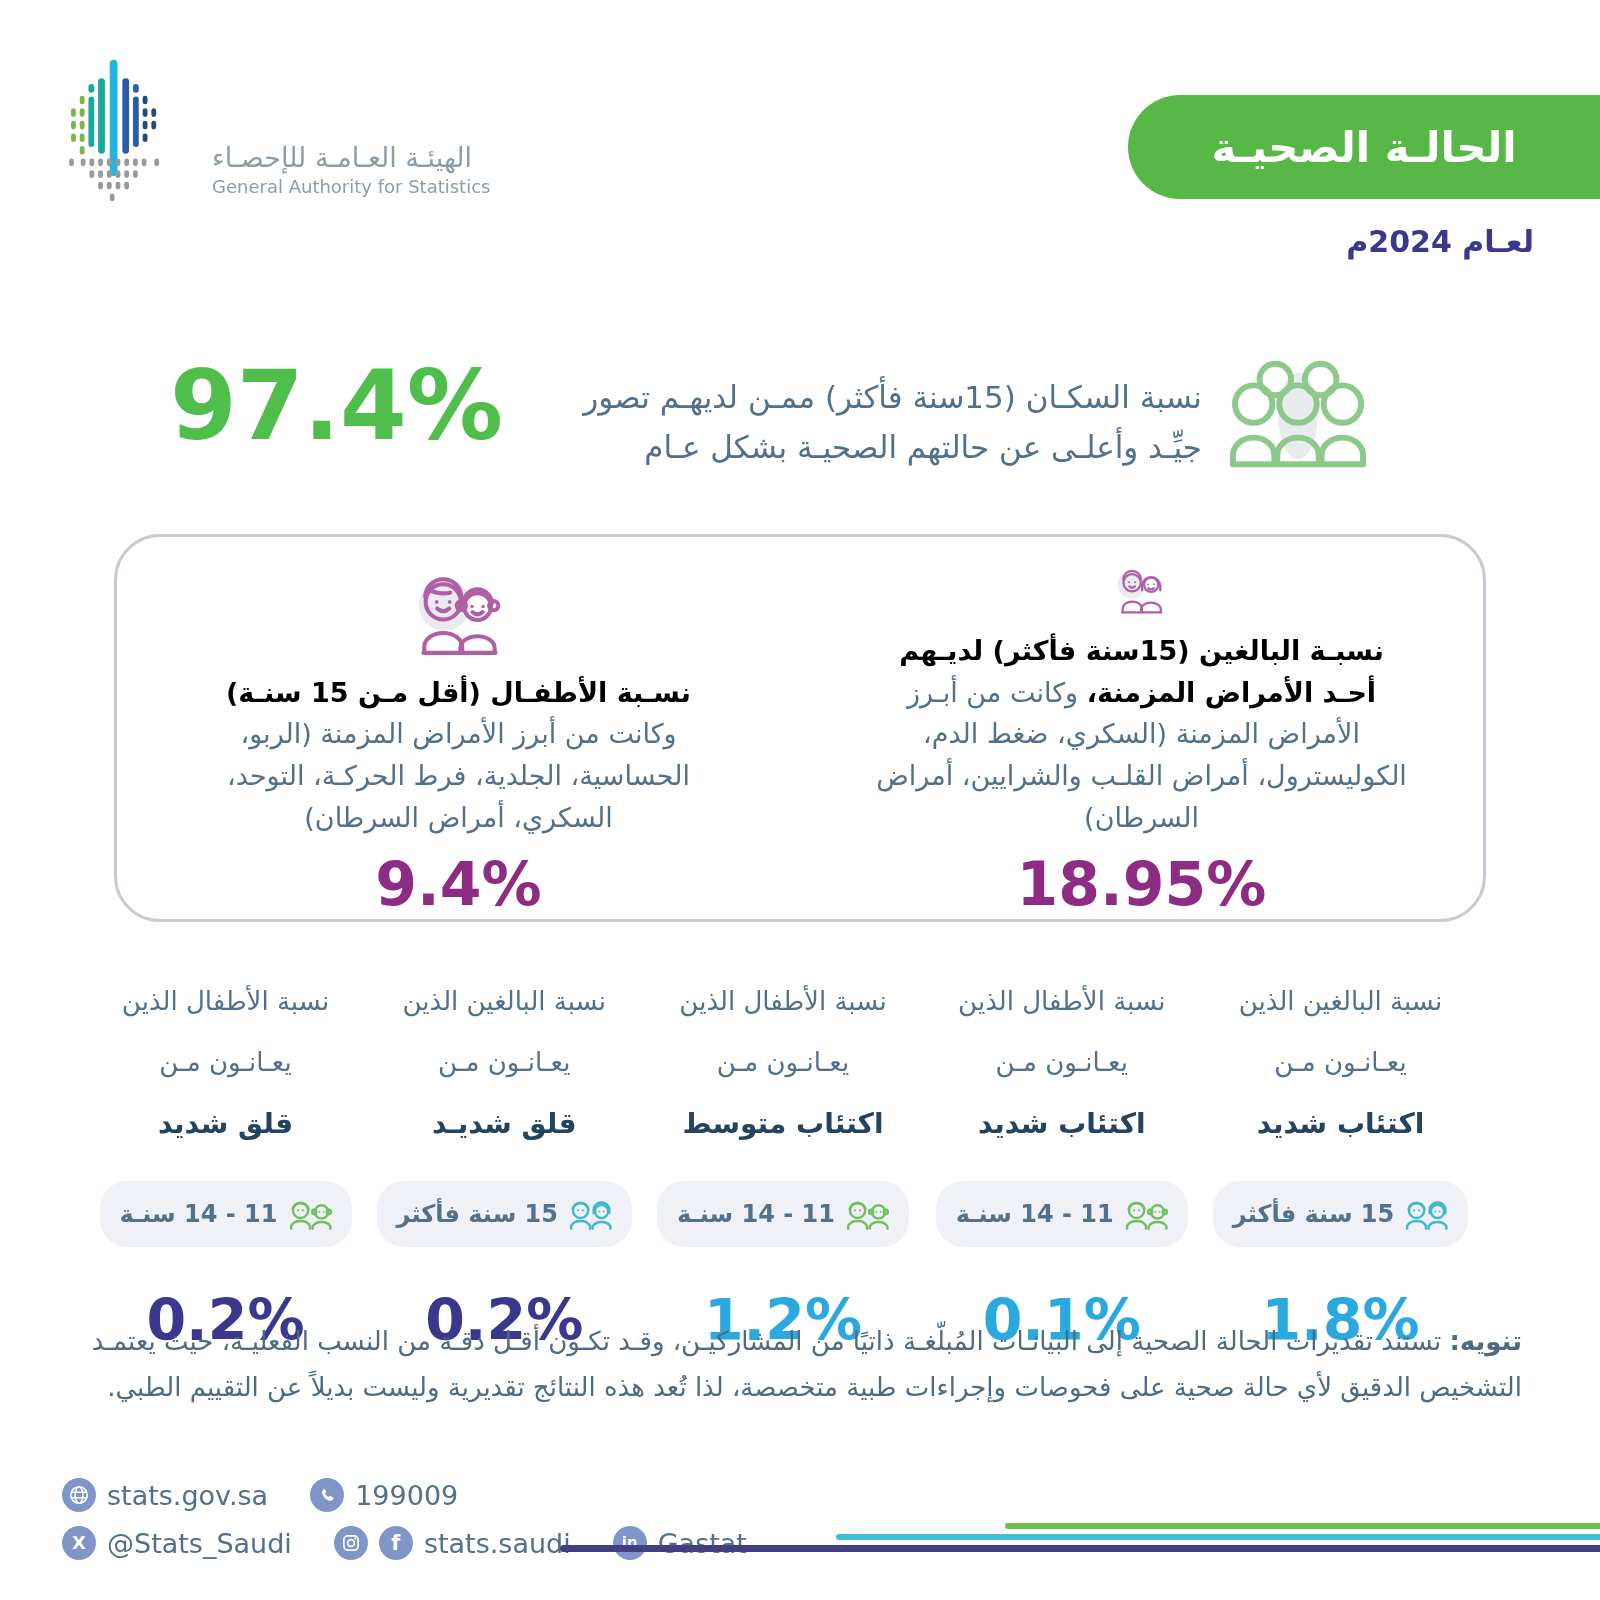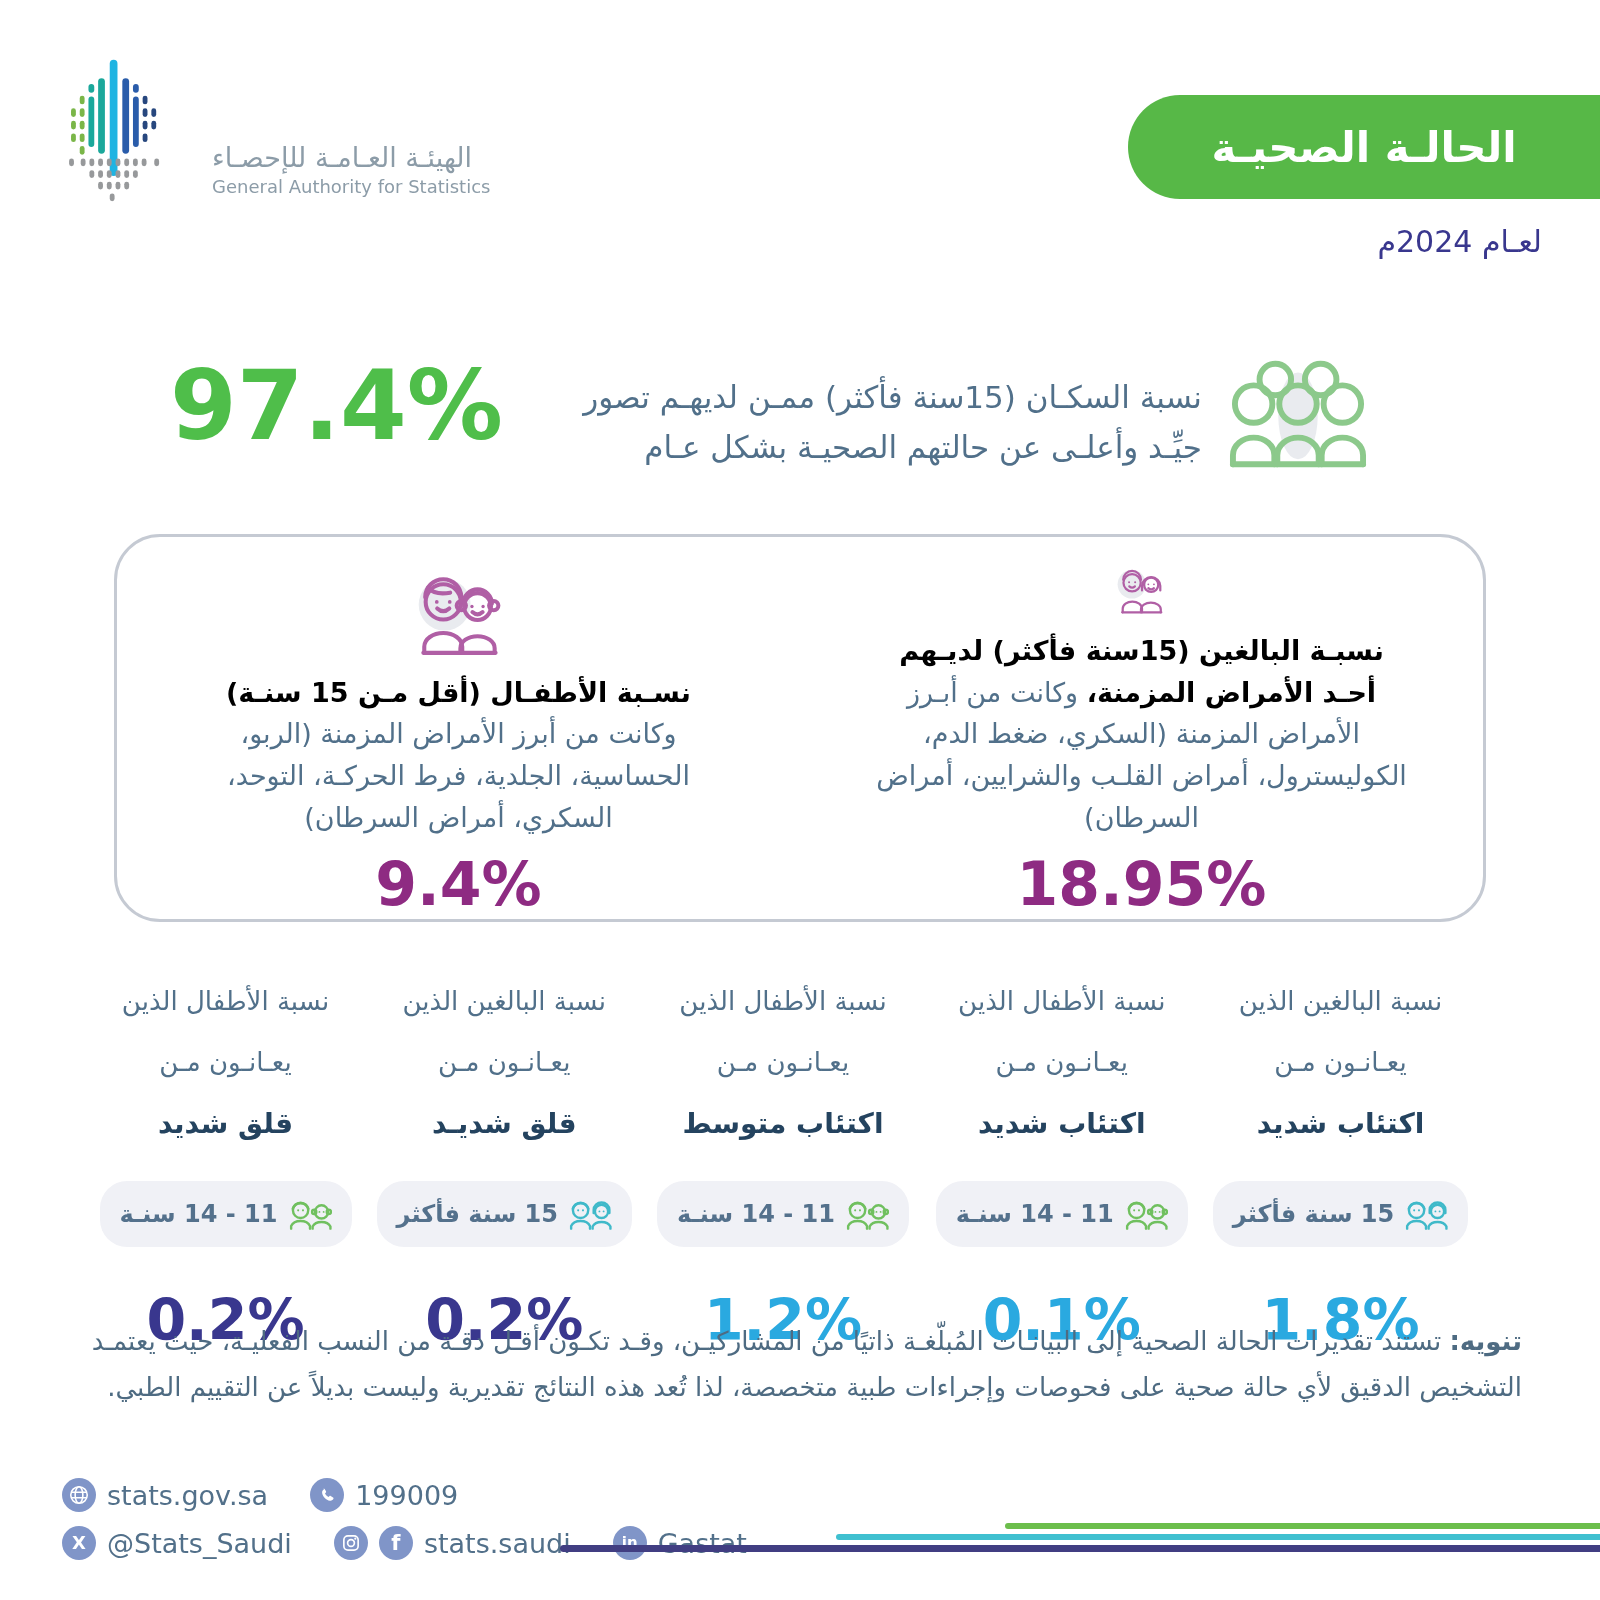--- a/index.html
+++ b/index.html
@@ -9,21 +9,21 @@
   .logo{position:absolute;top:55px;left:68px;display:flex;direction:ltr;
         align-items:flex-end;gap:16px;}
   .logo svg{width:128px;height:150px;}
   .logo-text{padding-bottom:8px;color:#8C9CA8;}
   .logo-ar{font-size:27px;letter-spacing:1px;}
   .logo-en{font-size:18px;margin-top:3px;}
   .banner{position:absolute;top:95px;right:0;width:472px;height:104px;
           background:#57B847;border-radius:54px 0 0 54px;
           display:flex;align-items:center;justify-content:center;}
   .banner-title{color:#fff;font-weight:bold;font-size:42px;}
-  .year{position:absolute;top:224px;right:58px;font-size:30px;font-weight:normal;color:#39378E;}
+  .year{position:absolute;top:224px;right:66px;font-size:30px;font-weight:bold;color:#39378E;}
   
   .overall-icon{position:absolute;top:352px;right:233px;width:138px;height:118px;}
   .overall-text{position:absolute;top:372px;right:398px;width:660px;
                 font-size:31px;line-height:1.62;color:#51708A;text-align:right;}
   .overall-value{position:absolute;top:350px;left:183px;width:320px;text-align:center;
                  font-size:96px;font-weight:bold;color:#4FBE4A;}
   
   .chronic-box{position:absolute;top:534px;left:114px;width:1372px;height:388px;
                border:3px solid #C5CAD3;border-radius:46px;box-sizing:border-box;
                display:flex;flex-direction:row;}

